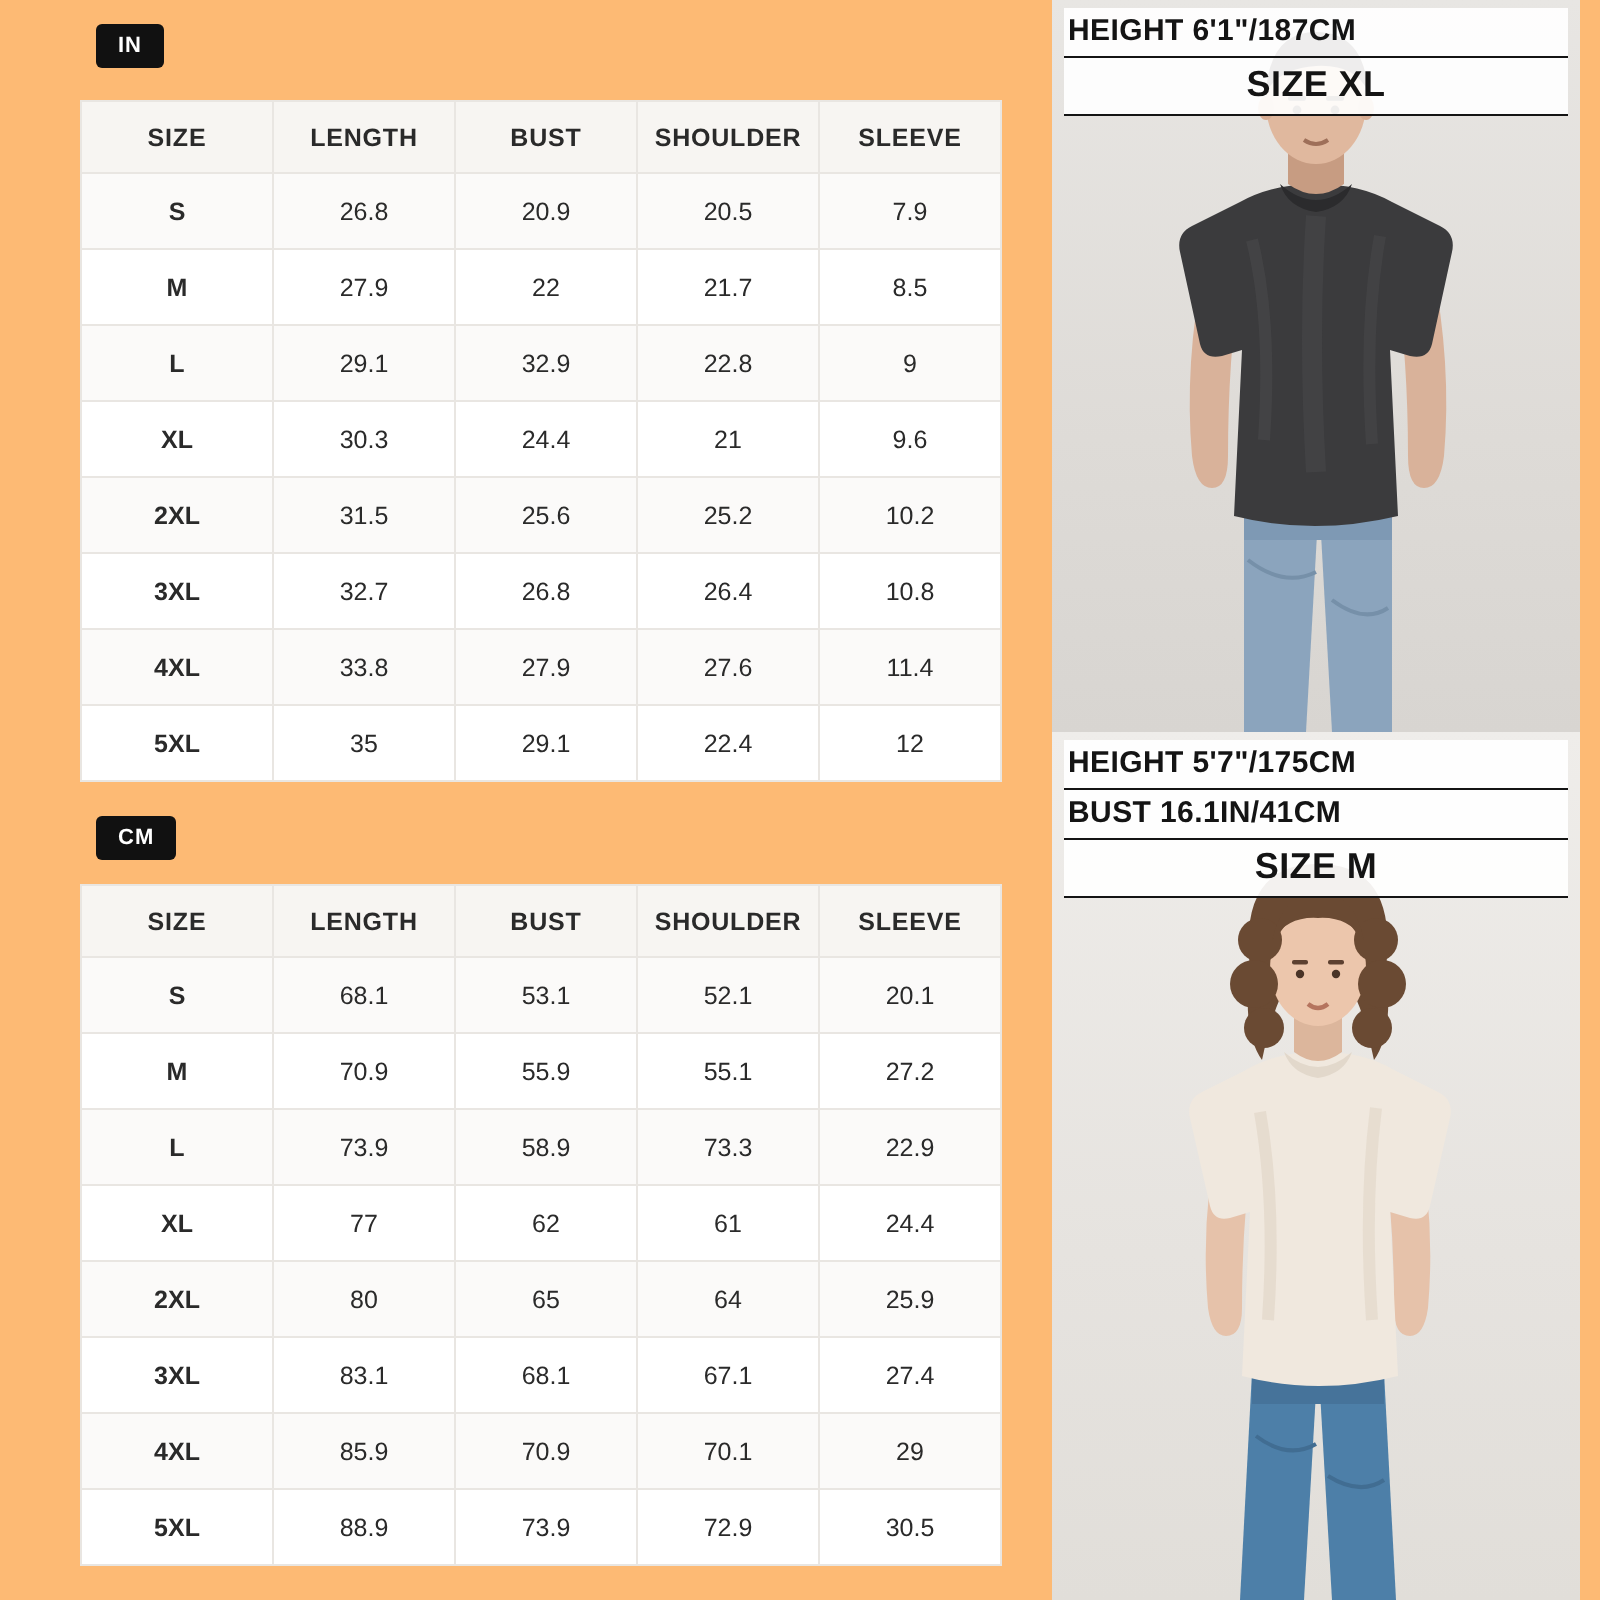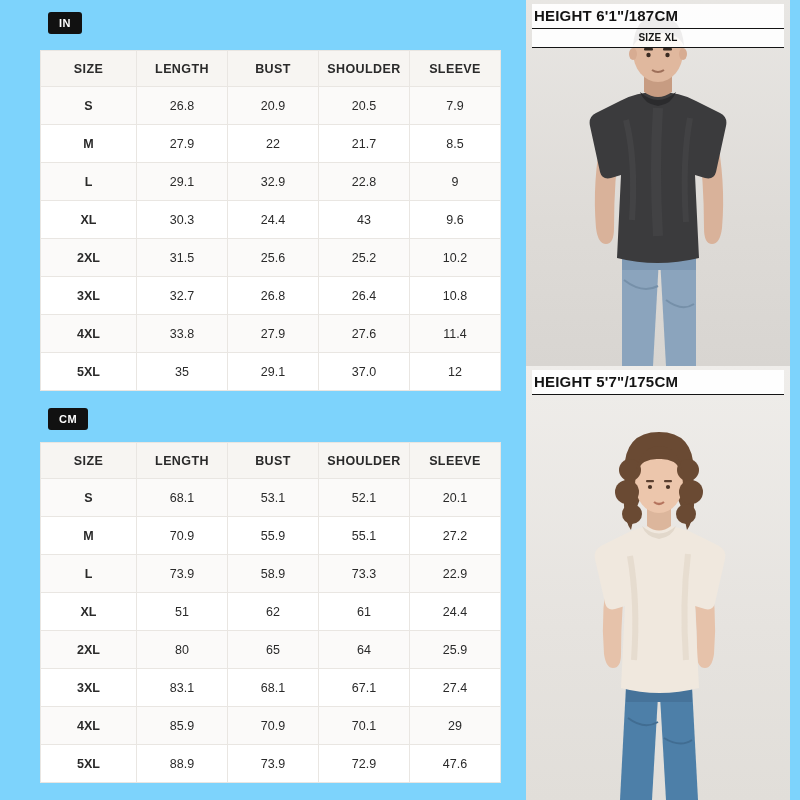--- a/index.html
+++ b/index.html
@@ -6,21 +6,21 @@
   html, body {
     margin: 0; padding: 0;
     width: 800px; height: 800px;
     background: #ffffff;
     font-family: "Liberation Sans", sans-serif;
     overflow: hidden;
   }
   .page {
     position: relative;
     width: 800px; height: 800px;
-    background: #7dd3fc;
+    background: #fdba74;
   }
 
   
   .tables-col {
     position: absolute;
     left: 0; top: 0;
     width: 510px; height: 800px;
   }
 
   .unit-badge {
@@ -103,21 +103,21 @@
     font-family: "Liberation Sans", sans-serif;
     font-size: 15px;
     font-weight: bold;
     color: #141414;
     letter-spacing: .2px;
     padding: 3px 2px 4px 2px;
     border-bottom: 1.5px solid #141414;
     text-align: left;
     background: rgba(255,255,255,0.92);
   }
-  .spec-line.center { text-align: center; font-size: 10px; }
+  .spec-line.center { text-align: center; font-size: 18px; }
   .spec-line.last { border-bottom: 1.5px solid #141414; }
 
   
   .photo-stage {
     position: absolute;
     left: 0; right: 0; bottom: 0; top: 0;
     overflow: hidden;
   }
   .photo-bg {
     position: absolute;
@@ -177,21 +177,21 @@
           <td>L</td>
           <td>29.1</td>
           <td>32.9</td>
           <td>22.8</td>
           <td>9</td>
         </tr>
         <tr>
           <td>XL</td>
           <td>30.3</td>
           <td>24.4</td>
-          <td>43</td>
+          <td>21</td>
           <td>9.6</td>
         </tr>
         <tr>
           <td>2XL</td>
           <td>31.5</td>
           <td>25.6</td>
           <td>25.2</td>
           <td>10.2</td>
         </tr>
         <tr>
@@ -205,21 +205,21 @@
           <td>4XL</td>
           <td>33.8</td>
           <td>27.9</td>
           <td>27.6</td>
           <td>11.4</td>
         </tr>
         <tr>
           <td>5XL</td>
           <td>35</td>
           <td>29.1</td>
-          <td>37.0</td>
+          <td>22.4</td>
           <td>12</td>
         </tr>
       </tbody>
     </table>
 
     <div class="badge-wrap" id="badge-cm">
       <span class="unit-badge badge-label">CM</span>
     </div>
 
     <table class="size-table" id="table-cm">
@@ -256,21 +256,21 @@
         </tr>
         <tr>
           <td>L</td>
           <td>73.9</td>
           <td>58.9</td>
           <td>73.3</td>
           <td>22.9</td>
         </tr>
         <tr>
           <td>XL</td>
-          <td>51</td>
+          <td>77</td>
           <td>62</td>
           <td>61</td>
           <td>24.4</td>
         </tr>
         <tr>
           <td>2XL</td>
           <td>80</td>
           <td>65</td>
           <td>64</td>
           <td>25.9</td>
@@ -287,21 +287,21 @@
           <td>85.9</td>
           <td>70.9</td>
           <td>70.1</td>
           <td>29</td>
         </tr>
         <tr>
           <td>5XL</td>
           <td>88.9</td>
           <td>73.9</td>
           <td>72.9</td>
-          <td>47.6</td>
+          <td>30.5</td>
         </tr>
       </tbody>
     </table>
   </div>
 
   <div class="photos-col">
 
     <div class="photo-card" id="photo-male">
       <div class="photo-stage">
         <div class="photo-bg"></div>
@@ -412,17 +412,19 @@
 
           <rect x="120" y="114" width="8" height="2.2" rx="1" fill="#5c4030"></rect>
           <rect x="138" y="114" width="8" height="2.2" rx="1" fill="#5c4030"></rect>
           <circle cx="124" cy="121" r="2.1" fill="#4a3427"></circle>
           <circle cx="142" cy="121" r="2.1" fill="#4a3427"></circle>
           <path d="M128 136 q5 4 10 0" stroke="#b5745e" stroke-width="2.2" fill="none"></path>
         </svg>
       </div>
       <div class="spec-block">
         <div class="spec-line">HEIGHT  5'7"/175CM</div>
+        <div class="spec-line">BUST  16.1IN/41CM</div>
+        <div class="spec-line center last">SIZE  M</div>
       </div>
     </div>
 
   </div>
 </div>
 
 </body></html>

